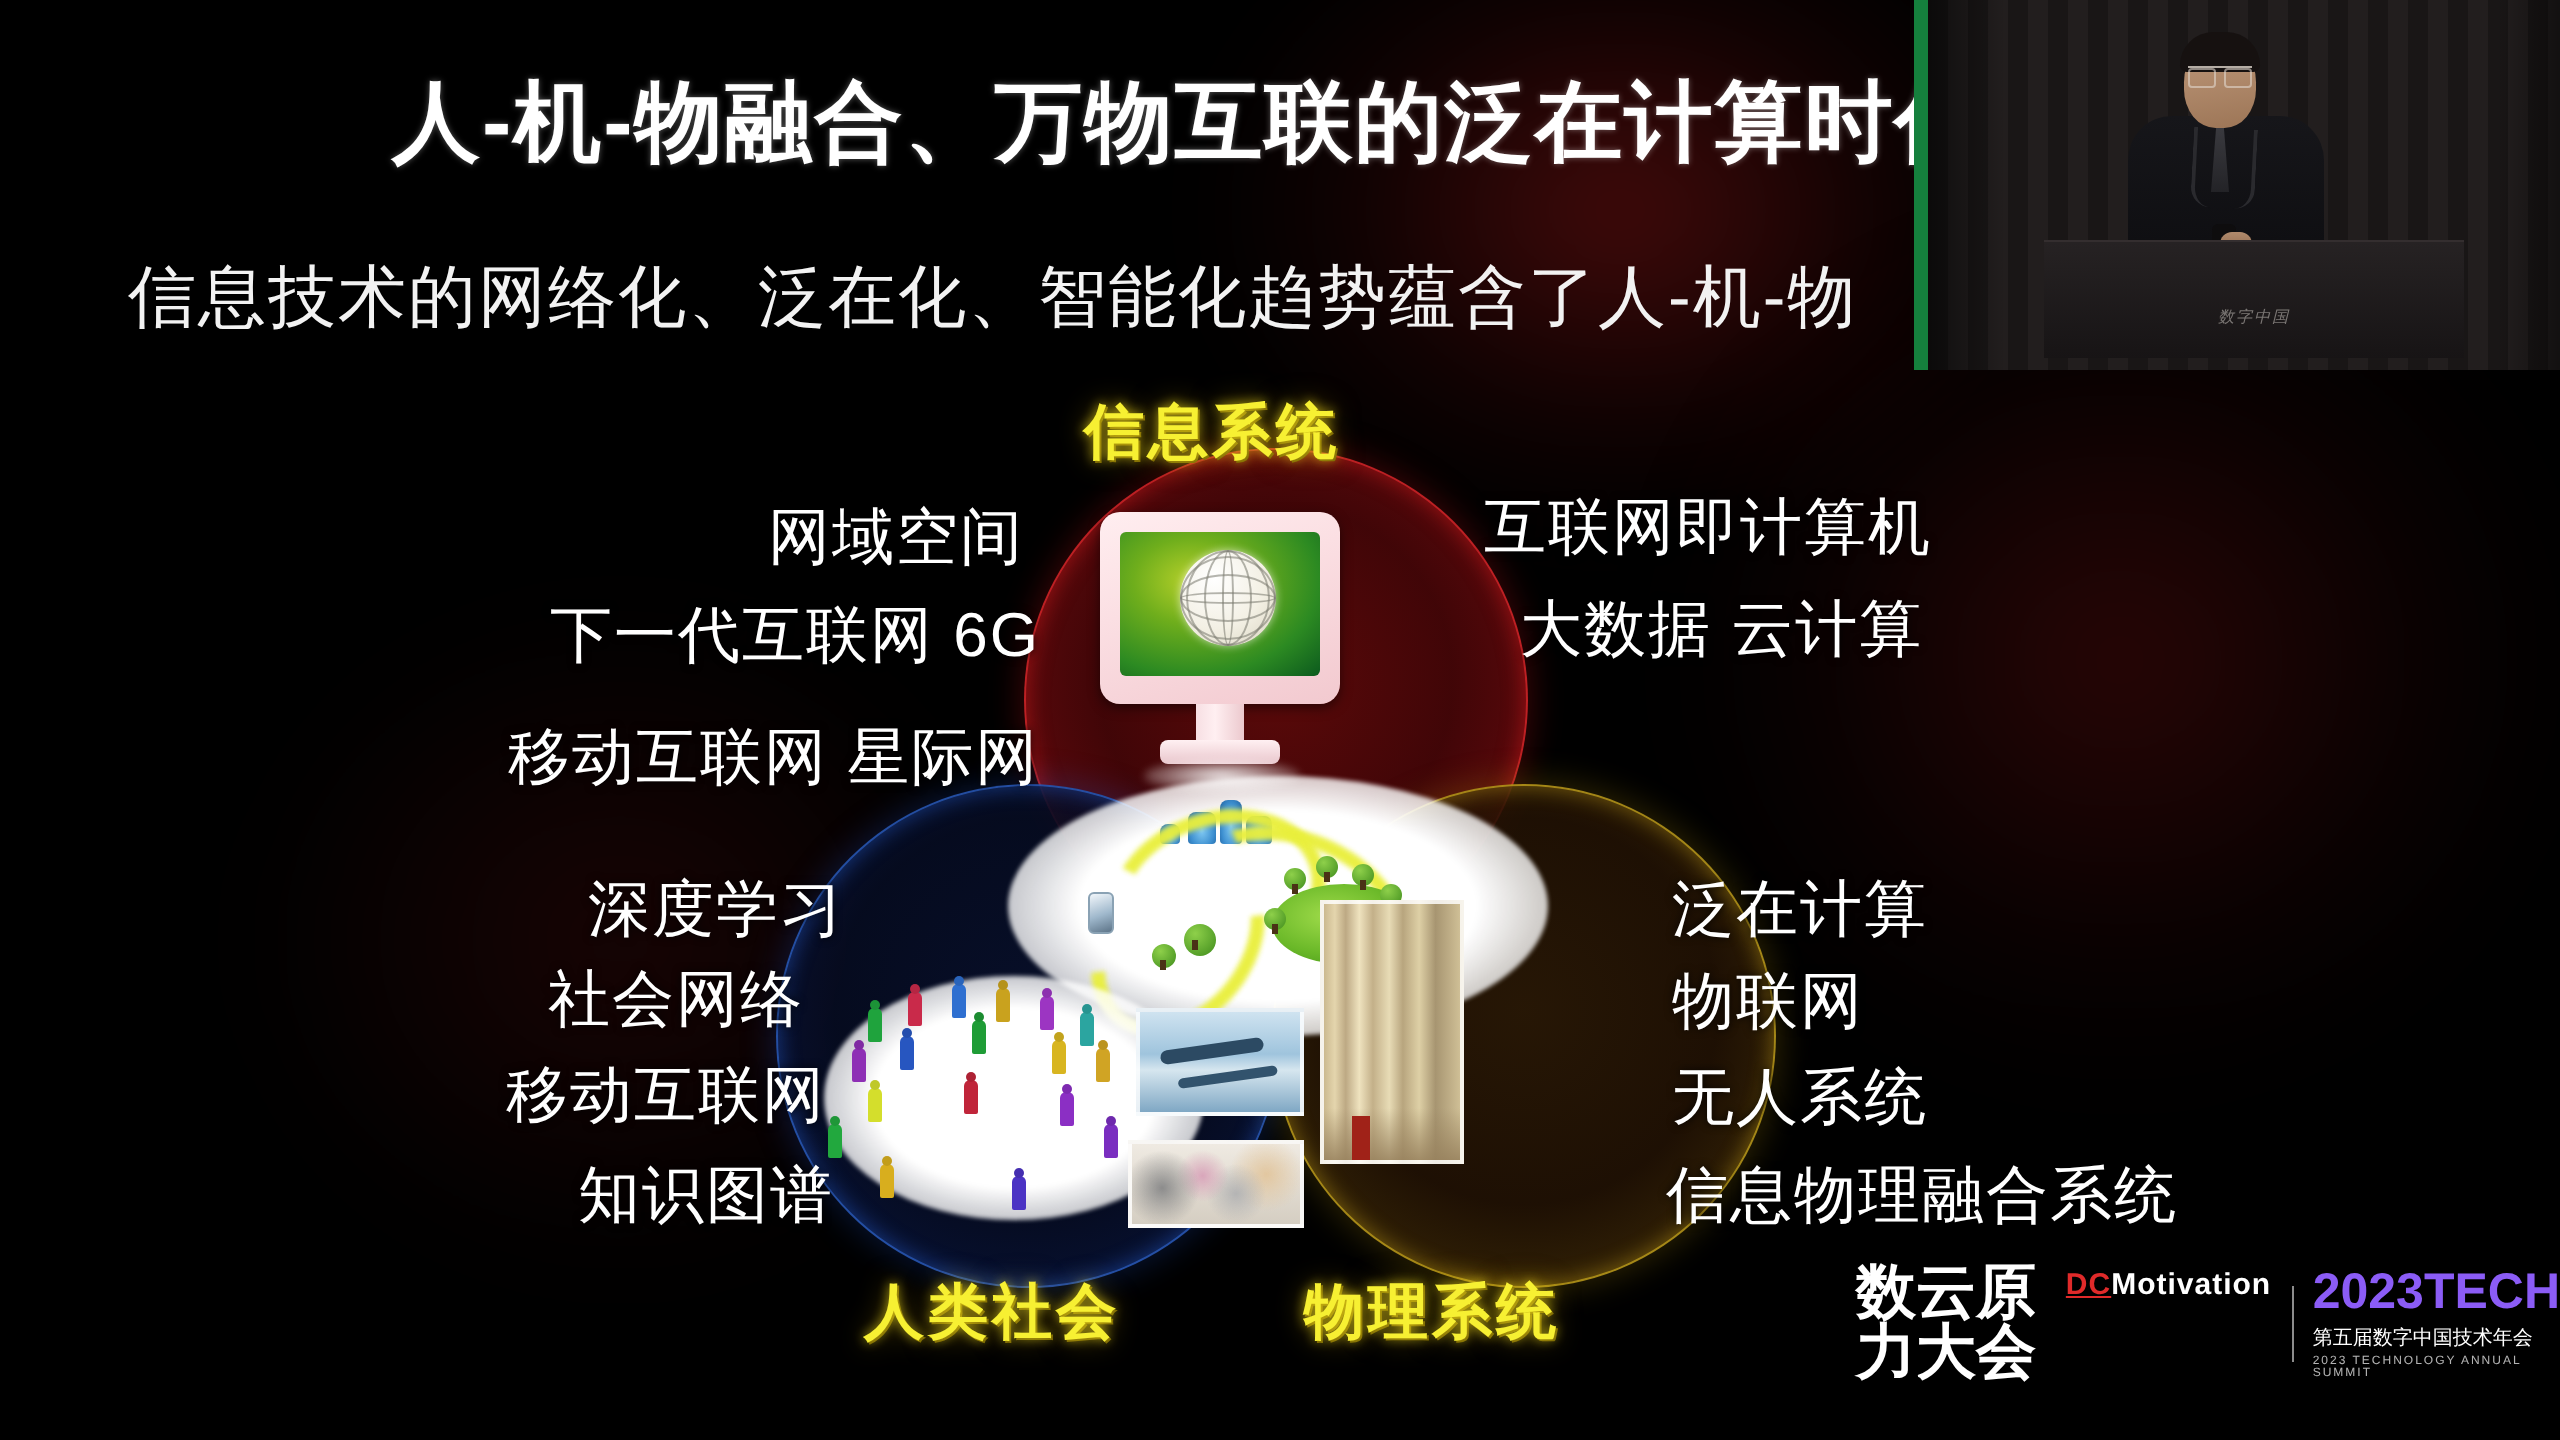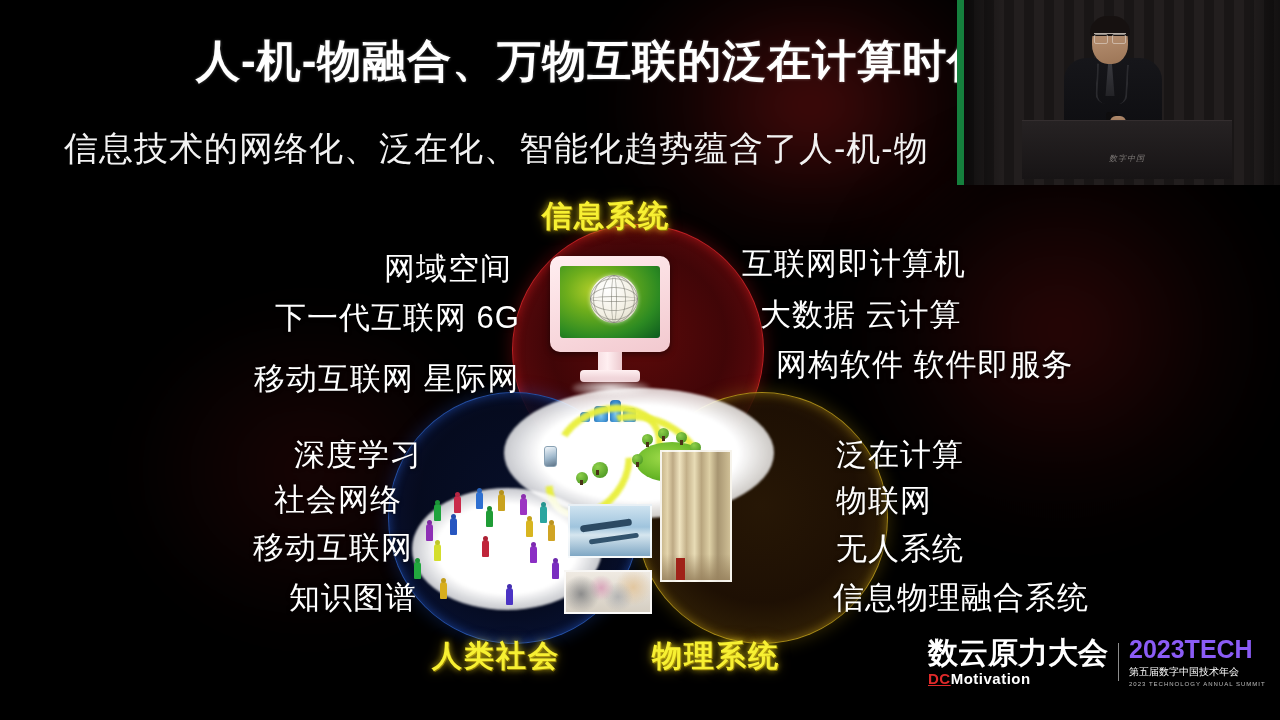--- a/index.html
+++ b/index.html
@@ -338,21 +338,21 @@
     align-items: center;
     height: 56px;
   }
   .logo-cn {
     font-size: 30px;
     font-weight: bold;
     color: #ffffff;
     letter-spacing: 0px;
     line-height: 1;
   }
-  .logo-left { display: flex; flex-direction: column; justify-content: center; }
+  .logo-left { display: flex; flex-direction: row; justify-content: center; }
   .logo-en {
     font-size: 15px;
     font-weight: bold;
     letter-spacing: 0.5px;
     color: #ffffff;
     margin-top: 2px;
   }
   .logo-en .dc { color: #e02a2a; text-decoration: underline; }
   .logo-sep {
     width: 1px;
@@ -565,21 +565,20 @@
   <div class="cap cap-info">信息系统</div>
   <div class="cap cap-human">人类社会</div>
   <div class="cap cap-phys">物理系统</div>
 
   <div class="kw" style="left:384px; top:248px;">网域空间</div>
   <div class="kw" style="left:275px; top:297px;">下一代互联网  6G</div>
   <div class="kw" style="left:254px; top:358px;">移动互联网  星际网</div>
 
   <div class="kw" style="left:742px; top:243px;">互联网即计算机</div>
   <div class="kw" style="left:760px; top:294px;">大数据    云计算</div>
-  <div class="kw" style="left:776px; top:344px;">网构软件   软件即服务</div>
 
   <div class="kw" style="left:294px; top:434px;">深度学习</div>
   <div class="kw" style="left:274px; top:479px;">社会网络</div>
   <div class="kw" style="left:253px; top:527px;">移动互联网</div>
   <div class="kw" style="left:289px; top:577px;">知识图谱</div>
 
   <div class="kw" style="left:836px; top:434px;">泛在计算</div>
   <div class="kw" style="left:836px; top:480px;text-align:right;">物联网</div>
   <div class="kw" style="left:836px; top:528px;">无人系统</div>
   <div class="kw" style="left:833px; top:577px;">信息物理融合系统</div>

